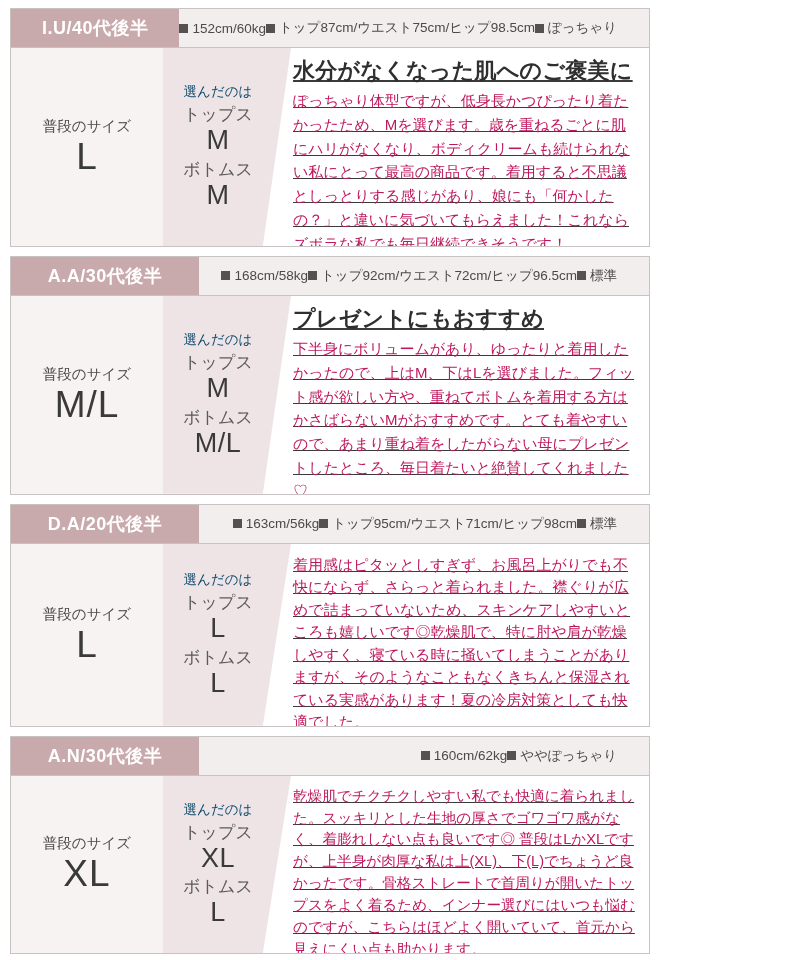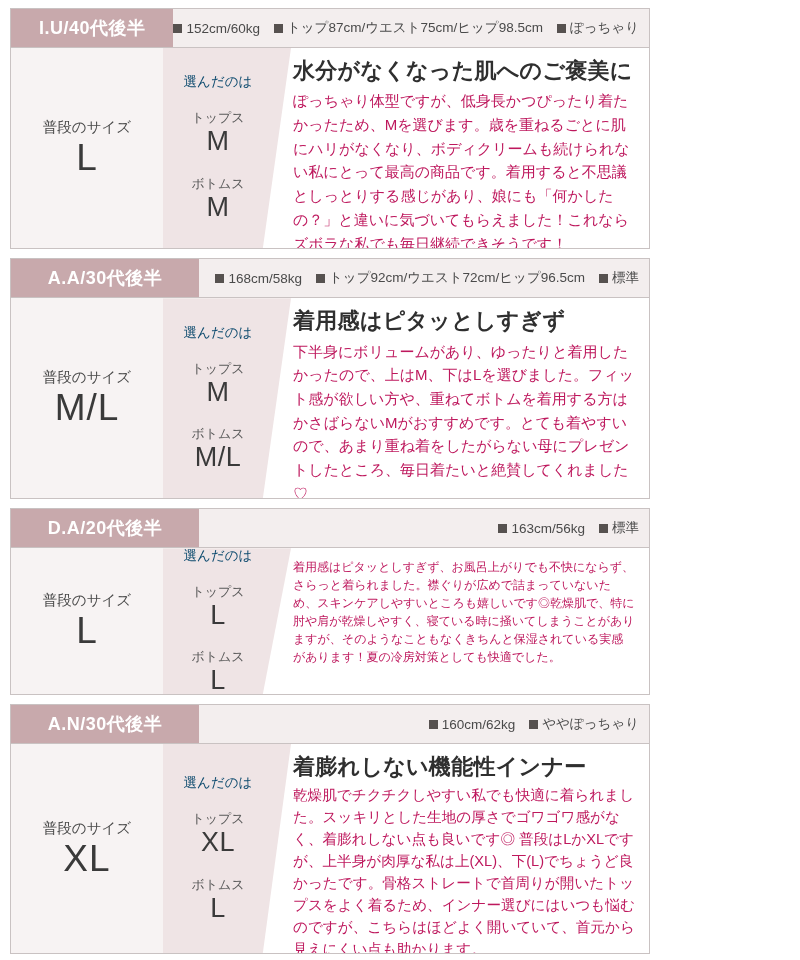--- a/index.html
+++ b/index.html
@@ -51,22 +51,21 @@
     align-items: center;
     justify-content: center;
     letter-spacing: .5px;
     box-sizing: border-box;
   }
   .head-specs {
     flex: 1 1 auto;
     display: flex;
     align-items: center;
     justify-content: flex-end;
-    gap: 14px;
-    padding-right: 10px;
+    padding-right: 32px;
     font-size: 13.5px;
     color: #4a4a4a;
     white-space: nowrap;
   }
   .spec {
     display: inline-flex;
     align-items: center;
     gap: 4px;
   }
   .sq {
@@ -121,56 +120,57 @@
   .chosen-inner {
     margin-right: 18px;
     text-align: center;
   }
   .chosen-label {
     font-size: 13.5px;
     color: #0c4a6e;
     margin-bottom: 1px;
   }
   .part-label {
-    font-size: 13px;
+    font-size: 17px;
     color: #5a5a5a;
-    margin-top: 18px;
+    margin-top: 2px;
   }
   .part-value {
     font-size: 27px;
     line-height: 1.1;
     color: #3a3a3a;
     letter-spacing: .5px;
   }
   .review {
     flex: 1 1 auto;
     padding: 10px 14px 8px 16px;
     box-sizing: border-box;
     min-width: 0;
     display: flex;
     flex-direction: column;
+    text-decoration: underline;
   }
   .review-title {
     font-size: 22px;
     font-weight: bold;
     color: #2f2f2f;
     line-height: 1.2;
     margin-bottom: 5px;
     letter-spacing: .3px;
   }
   .review-text {
     font-size: 15px;
     line-height: 1.55;
     color: #be185d;
     letter-spacing: 0px;
   }
   
   .c1 .review-text { font-size: 15px; line-height: 1.58; }
   .c2 .review-text { font-size: 15px; line-height: 1.58; }
-  .c3 .review-text { font-size: 12px; line-height: 1.5; }
+  .c3 .review-text { font-size: 15px; line-height: 1.5; }
   .c4 .review-text { font-size: 14.6px; line-height: 1.5; }
 </style>
 </head>
 <body>
 
 <div class="page">
 
   <div class="review-card c1">
     <div class="card-head">
       <div class="head-name">I.U/40代後半</div>
@@ -236,33 +236,37 @@
       <div class="chosen">
         <div class="chosen-inner">
           <div class="chosen-label">選んだのは</div>
           <div class="part-label">トップス</div>
           <div class="part-value">M</div>
           <div class="part-label">ボトムス</div>
           <div class="part-value">M/L</div>
         </div>
       </div>
       <div class="review">
-        <div class="review-title">着用感はピタッとしすぎず</div>
+        <div class="review-title">プレゼントにもおすすめ</div>
         <div class="review-text">下半身にボリュームがあり、ゆったりと着用したかったので、上はM、下はLを選びました。フィット感が欲しい方や、重ねてボトムを着用する方はかさばらないMがおすすめです。とても着やすいので、あまり重ね着をしたがらない母にプレゼントしたところ、毎日着たいと絶賛してくれました♡</div>
       </div>
     </div>
   </div>
 
   <div class="review-card c3">
     <div class="card-head">
       <div class="head-name">D.A/20代後半</div>
       <div class="head-specs">
         <span class="spec">
             <span class="sq"></span>
             <span>163cm/56kg</span>
+          </span>
+        <span class="spec">
+            <span class="sq"></span>
+            <span>トップ95cm/ウエスト71cm/ヒップ98cm</span>
           </span>
         <span class="spec">
             <span class="sq"></span>
             <span>標準</span>
           </span>
       </div>
     </div>
     <div class="card-body">
       <div class="usual-size">
         <div class="usual-label">普段のサイズ</div>
@@ -305,19 +309,18 @@
       <div class="chosen">
         <div class="chosen-inner">
           <div class="chosen-label">選んだのは</div>
           <div class="part-label">トップス</div>
           <div class="part-value">XL</div>
           <div class="part-label">ボトムス</div>
           <div class="part-value">L</div>
         </div>
       </div>
       <div class="review">
-        <div class="review-title">着膨れしない機能性インナー</div>
         <div class="review-text">乾燥肌でチクチクしやすい私でも快適に着られました。スッキリとした生地の厚さでゴワゴワ感がなく、着膨れしない点も良いです◎ 普段はLかXLですが、上半身が肉厚な私は上(XL)、下(L)でちょうど良かったです。骨格ストレートで首周りが開いたトップスをよく着るため、インナー選びにはいつも悩むのですが、こちらはほどよく開いていて、首元から見えにくい点も助かります。</div>
       </div>
     </div>
   </div>
 
 </div>
 
 </body></html>

